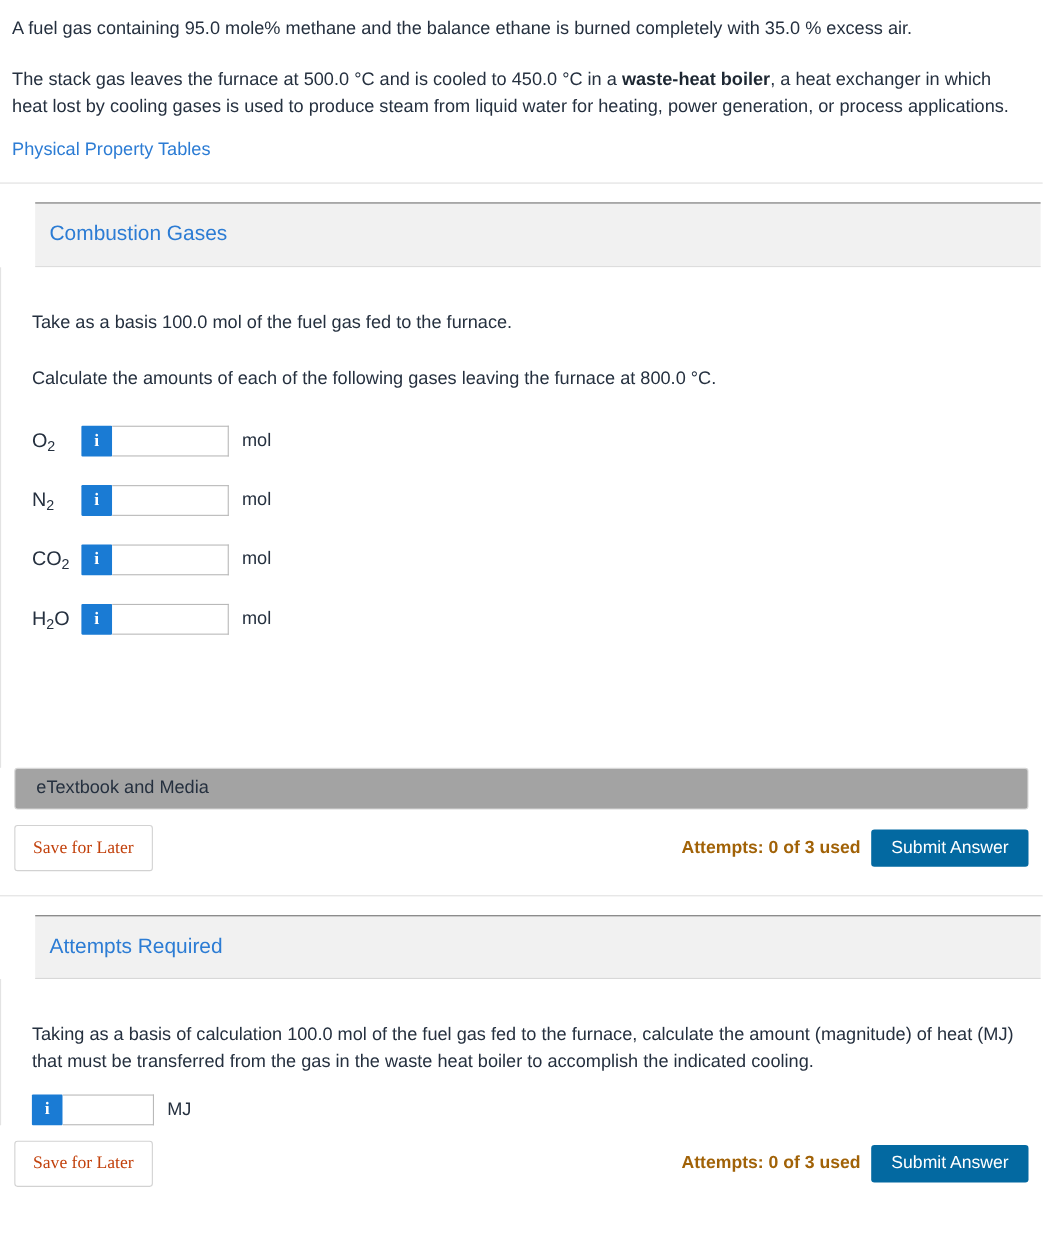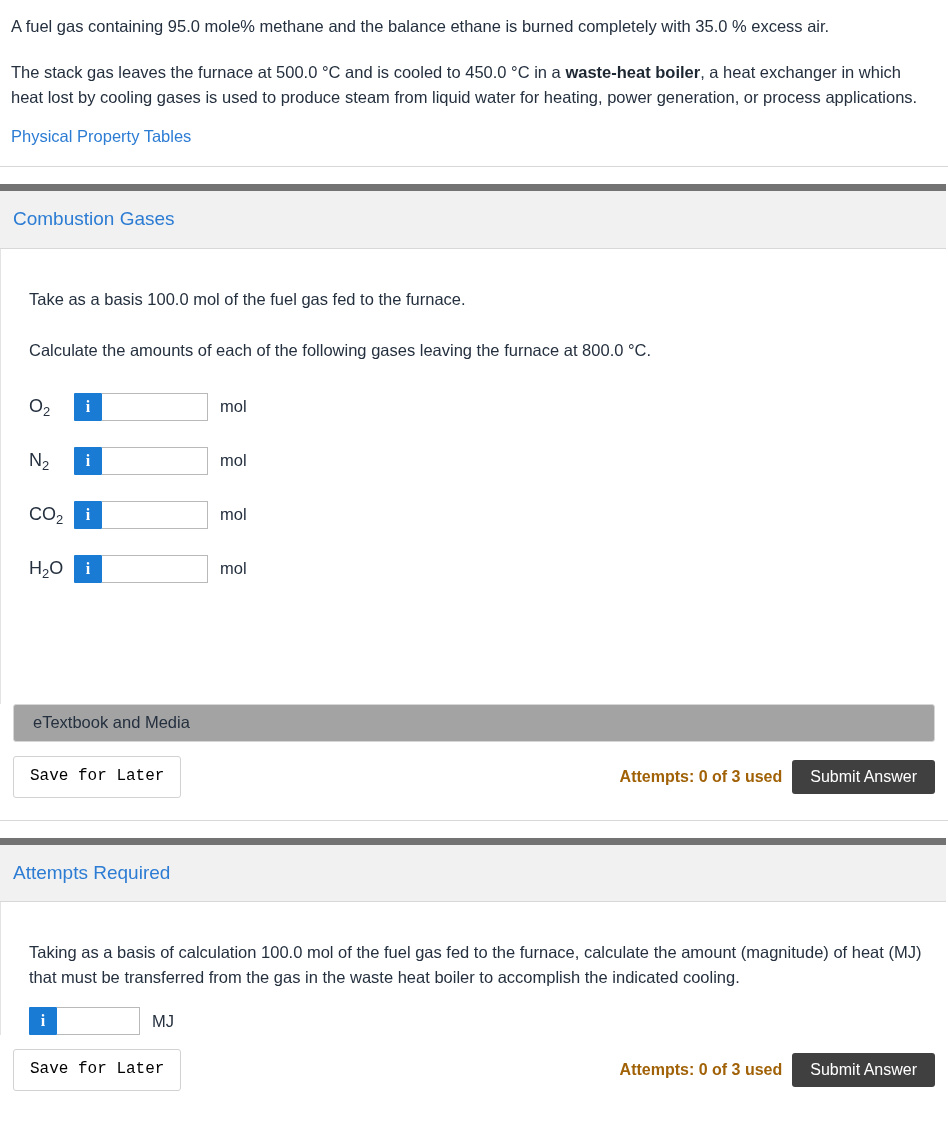--- a/index.html
+++ b/index.html
@@ -44,24 +44,25 @@
     width: 100%;
   }
   .gap-white {
     height: 17px;
     background: #ffffff;
   }
 
   
   .section-header {
     background: #f1f1f1;
-    border-top: 7px solid #737373;
+    border-top: 1px solid #737373;
     border-bottom: 1px solid #d8d8d8;
     padding: 18px 0 18px 13px;
     margin-right: 2px;
+    margin-left: 32px;
   }
   .section-header .title {
     font-size: 19px;
     color: #2c7cd4;
     line-height: 1.1;
   }
 
   .section-body {
     border-left: 1px solid #e3e3e3;
     padding: 38px 4px 0 13px;
@@ -160,37 +161,37 @@
   
   .action-bar {
     display: flex;
     align-items: center;
     margin: 14px 13px 0 13px;
   }
   .btn-save {
     background: #ffffff;
     border: 1px solid #d2d2d2;
     border-radius: 3px;
-    color: #000000;
-    font-family: Liberation Mono, monospace;
+    color: #c2410c;
+    font-family: Liberation Serif, serif;
     font-size: 16px;
     padding: 11px 16px;
     cursor: pointer;
     line-height: 1.1;
   }
   .action-spacer { flex: 1 1 auto; }
   .attempts {
     font-size: 16px;
     font-weight: bold;
     color: #a16207;
     margin-right: 10px;
     white-space: nowrap;
   }
   .btn-submit {
-    background: #404040;
+    background: #0369a1;
     border: none;
     border-radius: 3px;
     color: #ffffff;
     font-family: "Liberation Sans", sans-serif;
     font-size: 16px;
     padding: 8px 18px;
     cursor: pointer;
     line-height: 1.1;
   }
 

